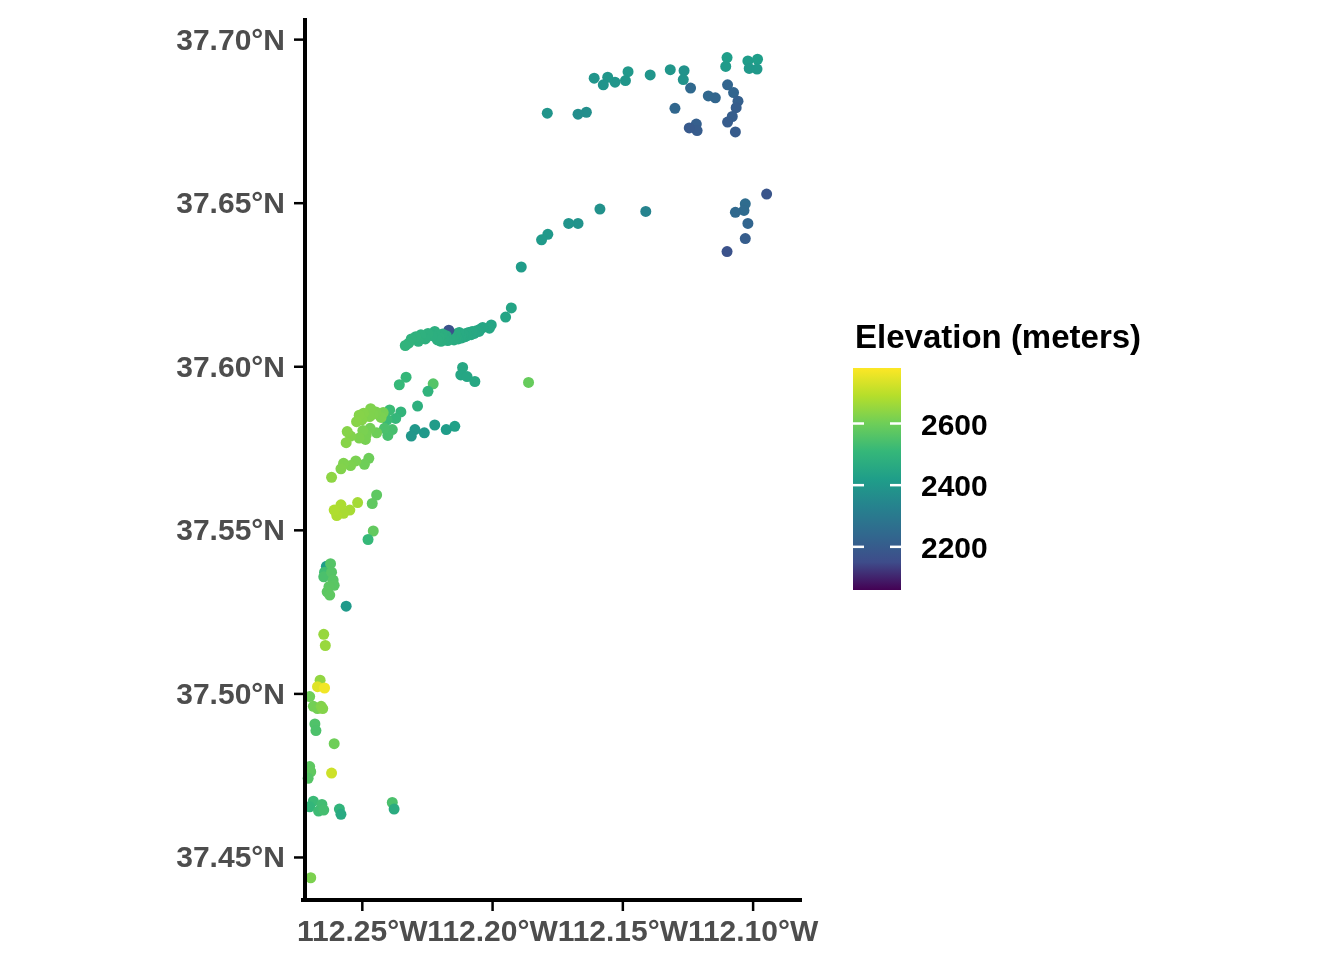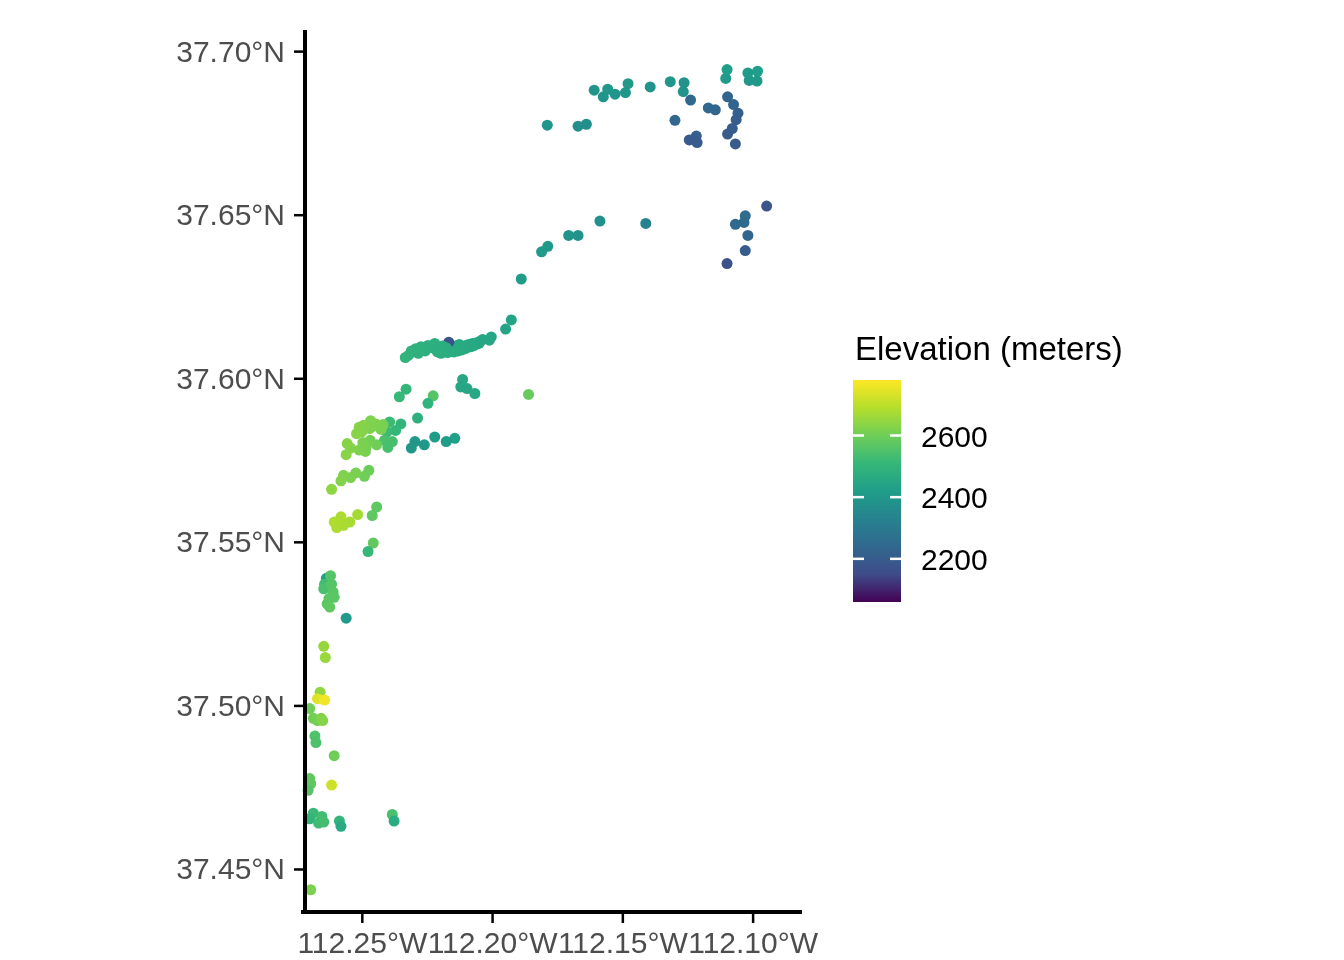--- a/index.html
+++ b/index.html
@@ -9,23 +9,24 @@
   }
   body {
     width: 1344px;
     height: 960px;
     font-family: "Liberation Sans", sans-serif;
     overflow: hidden;
     position: relative;
   }
   #plot-root {
     position: absolute;
-    left: 0; top: 12px;
+    left: 0; top: 0;
     width: 1344px;
     height: 852px;
+    font-weight: bold;
   }
   svg.figure {
     display: block;
     width: 1344px;
     height: 960px;
   }
   .axis-line {
     stroke: #000000;
     stroke-width: 4;
     fill: none;

